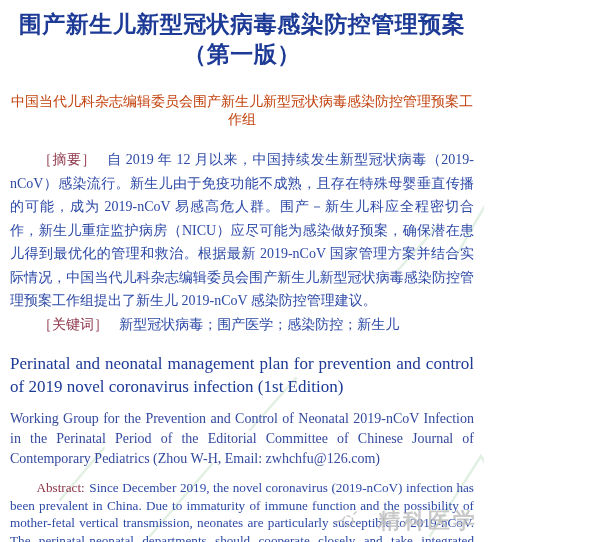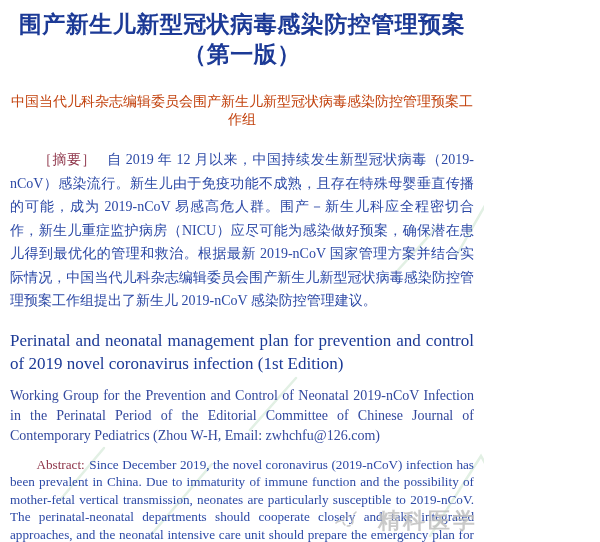--- a/index.html
+++ b/index.html
@@ -124,20 +124,21 @@
 
   <div class="content">
 
     <h1 class="cn-title">围产新生儿新型冠状病毒感染防控管理预案（第一版）</h1>
 
     <div class="cn-authors">中国当代儿科杂志编辑委员会围产新生儿新型冠状病毒感染防控管理预案工作组</div>
 
     <p class="cn-abstract"><span class="label-red">［摘要］</span><span class="gap-wide">自 2019 年 12 月以来，中国持续发生新型冠状病毒（2019-nCoV）感染流行。新生儿由于免疫功能不成熟，且存在特殊母婴垂直传播的可能，成为 2019-nCoV 易感高危人群。围产－新生儿科应全程密切合作，新生儿重症监护病房（NICU）应尽可能为感染做好预案，确保潜在患儿得到最优化的管理和救治。根据最新 2019-nCoV 国家管理方案并结合实际情况，中国当代儿科杂志编辑委员会围产新生儿新型冠状病毒感染防控管理预案工作组提出了新生儿 2019-nCoV 感染防控管理建议。</span></p>
 
 
+    <p class="cn-keywords"><span class="label-red">［关键词］</span><span class="gap-wide">新型冠状病毒；围产医学；感染防控；新生儿</span></p>
 
     <h2 class="en-title">Perinatal and neonatal management plan for prevention and control of 2019 novel coronavirus infection (1st Edition)</h2>
 
     <div class="en-authors">Working Group for the Prevention and Control of Neonatal 2019-nCoV Infection in the Perinatal Period of the Editorial Committee of Chinese Journal of Contemporary Pediatrics (Zhou W-H, Email: zwhchfu@126.com)</div>
 
     <p class="en-abstract"><span class="label-red">Abstract:</span><span class="gap-narrow">Since December 2019, the novel coronavirus (2019-nCoV) infection has been prevalent in China. Due to immaturity of immune function and the possibility of mother-fetal vertical transmission, neonates are particularly susceptible to 2019-nCoV. The perinatal-neonatal departments should cooperate closely and take integrated approaches, and the neonatal intensive care unit should prepare the emergency plan for 2019-nCoV infection as far as possible, so as to ensure the optimal management and treatment of potential victims. According to the latest 2019-nCoV national management plan and the actual situation, the Working Group for the Prevention and Control of Neonatal 2019-nCoV Infection in the Perinatal Period of the Editorial Committee of Chinese Journal of Contemporary Pediatrics puts forward recommendations for the prevention and control of 2019-nCoV infection in neonates.</span></p>
 
   </div>
 
   <div class="stamp">

